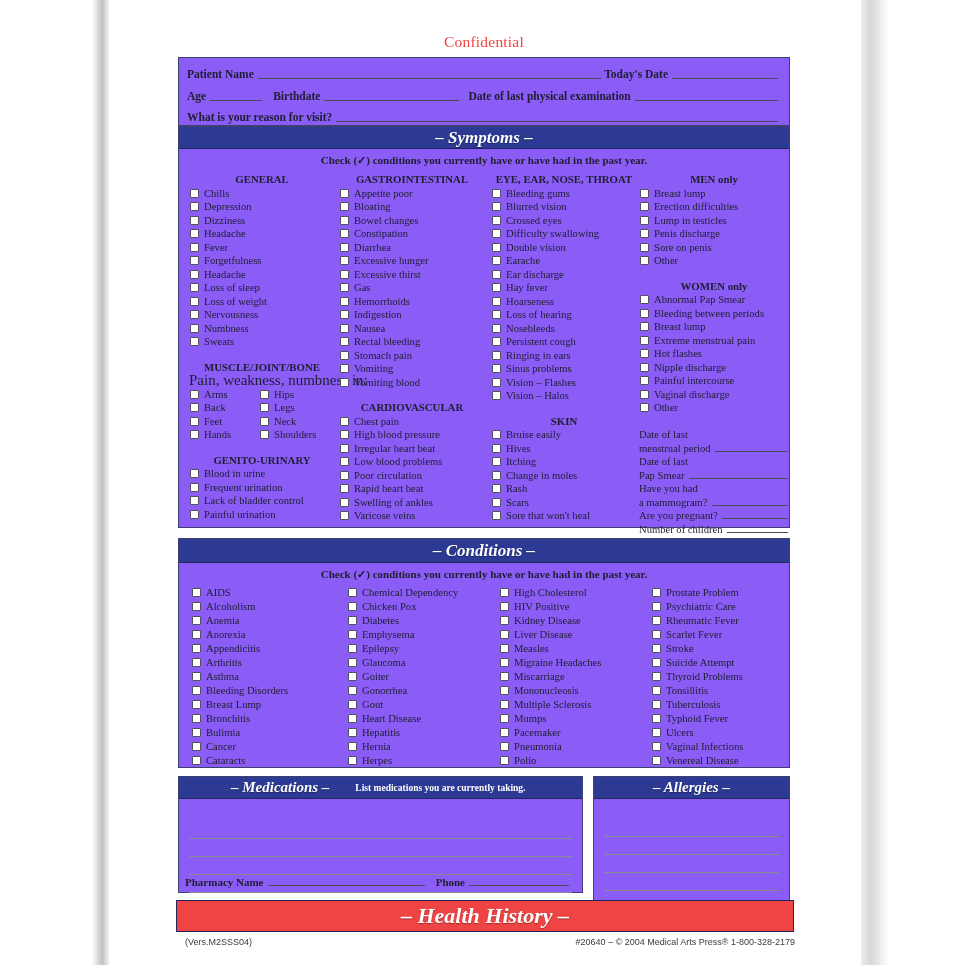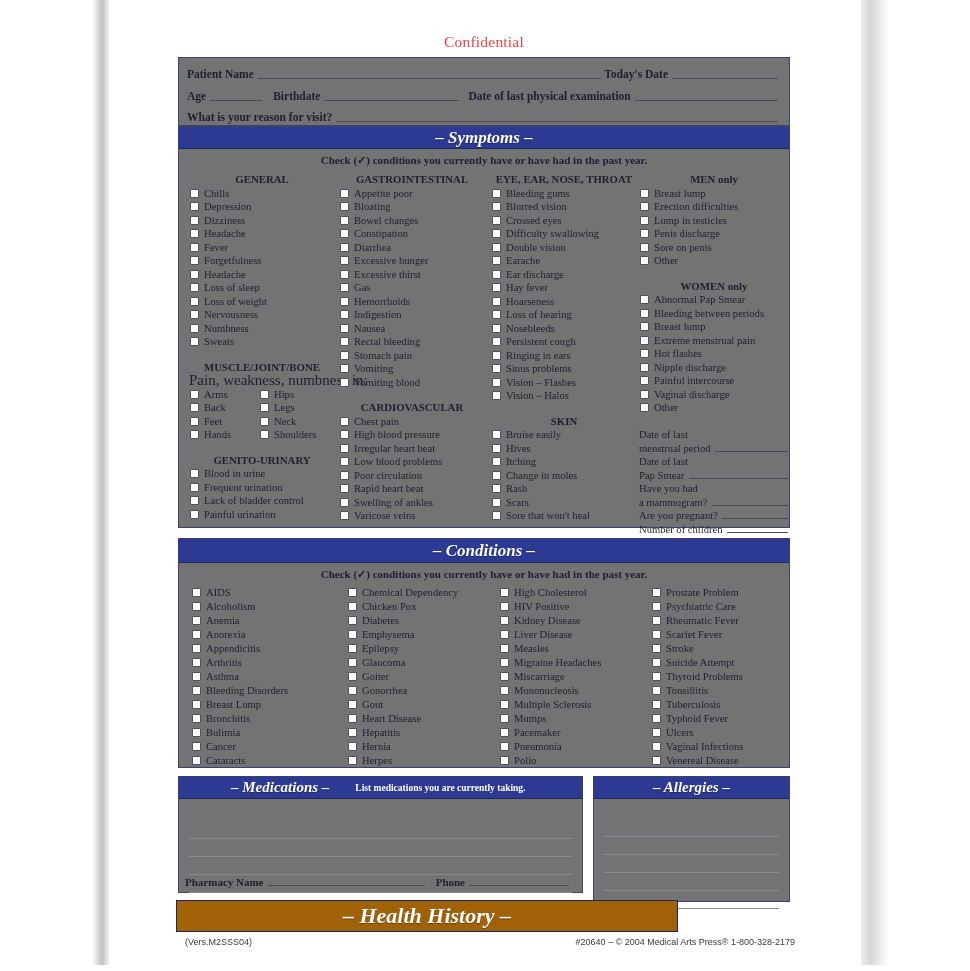--- a/index.html
+++ b/index.html
@@ -11,21 +11,21 @@
     position:relative;
     overflow:hidden;
   }
   .shadow-band { position:absolute; top:0; height:965px; }
   .shadow-left  { left:92px;  width:17px; background:linear-gradient(to right,#fdfdfd,#c2c2c2 60%,#f1f1f1); }
   .shadow-right { left:861px; width:27px; background:linear-gradient(to right,#ededed,#d6d6d6 35%,#fdfdfd); }
 
   .confidential { position:absolute; top:33px; left:178px; width:612px; text-align:center;
     font-size:15.5px; color:#ef4444; letter-spacing:.2px; }
 
-  .box { position:absolute; background:#737373; border:1.6px solid #3d4170; }
+  .box { position:absolute; background:#8b5cf6; border:1.6px solid #3d4170; }
 
   
   .info-box { top:57px; left:178px; width:612px; height:69px; padding:0 8px; }
   .info-row { display:flex; align-items:flex-end; position:absolute; left:8px; right:8px; height:16px; font-size:11.5px; font-weight:bold; white-space:nowrap; }
   .r1 { top:6px; } .r2 { top:28px; } .r3 { top:49px;align-items:flex-end; }
   .wline { display:inline-block; border-bottom:1.2px solid #4a4a5a; height:12px; margin:0 3px 1px 4px; }
   .grow { flex:1 1 auto; }
 
   
   .banner { background:#2c3a94; border-bottom:1px solid #23265c; color:#fff;
@@ -64,22 +64,22 @@
   .blank-line { border-bottom:1.1px solid #8a8a95; height:18px; margin:0 10px; }
   .meds-lines { margin-top:22px; }
   .pharm-row { position:absolute; bottom:4px; left:6px; right:10px; display:flex; align-items:flex-end;
     font-size:11px; font-weight:bold; white-space:nowrap; height:15px; }
   .pharm-row .wline { height:10px; margin-bottom:2px; }
   .allergies-sec { top:776px; left:593px; width:197px; height:126px; }
   .allergies-sec .banner { height:22px; font-size:15px; }
   .allergy-lines { margin-top:20px; }
 
   
-  .health-banner { position:absolute; top:900px; left:176px; width:502px; height:32px;
-    background:#a16207; border:1.6px solid #23265c; color:#fff;
+  .health-banner { position:absolute; top:900px; left:176px; width:618px; height:32px;
+    background:#ef4444; border:1.6px solid #23265c; color:#fff;
     display:flex; align-items:center; justify-content:center;
     font-weight:bold; font-style:italic; font-size:22px; }
   .foot { position:absolute; top:937px; font-family:"Liberation Sans", sans-serif; font-size:9px; color:#3a3a3a; }
   .foot-left { left:185px; }
   .foot-right { left:480px; width:315px; text-align:right; }
 </style>
 </head>
 <body>
 
 <div class="shadow-band shadow-left"></div>

